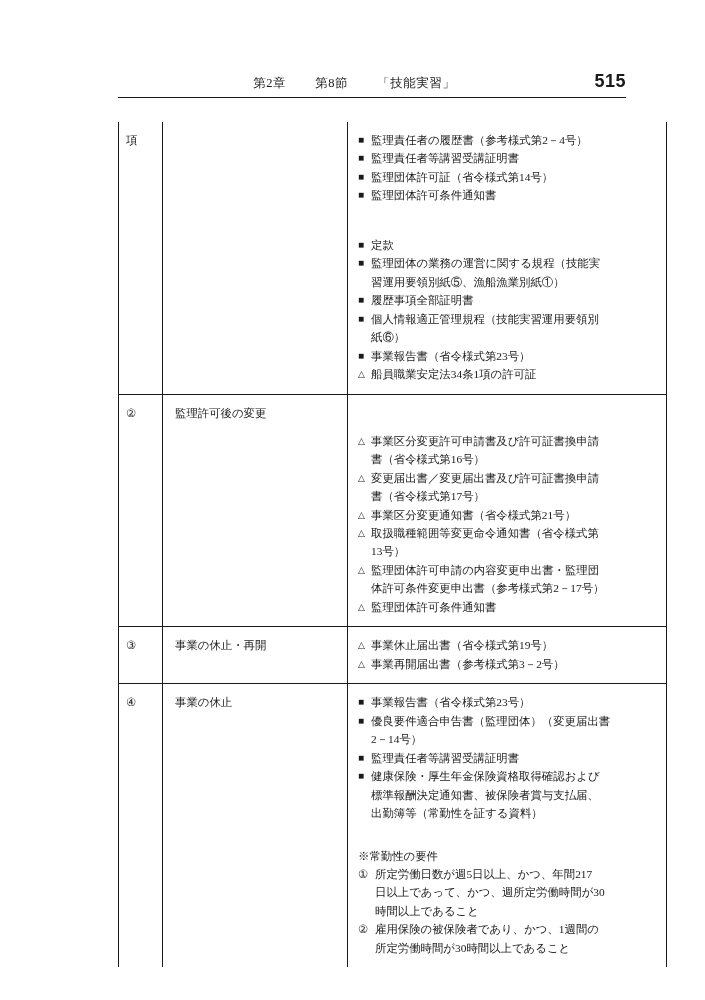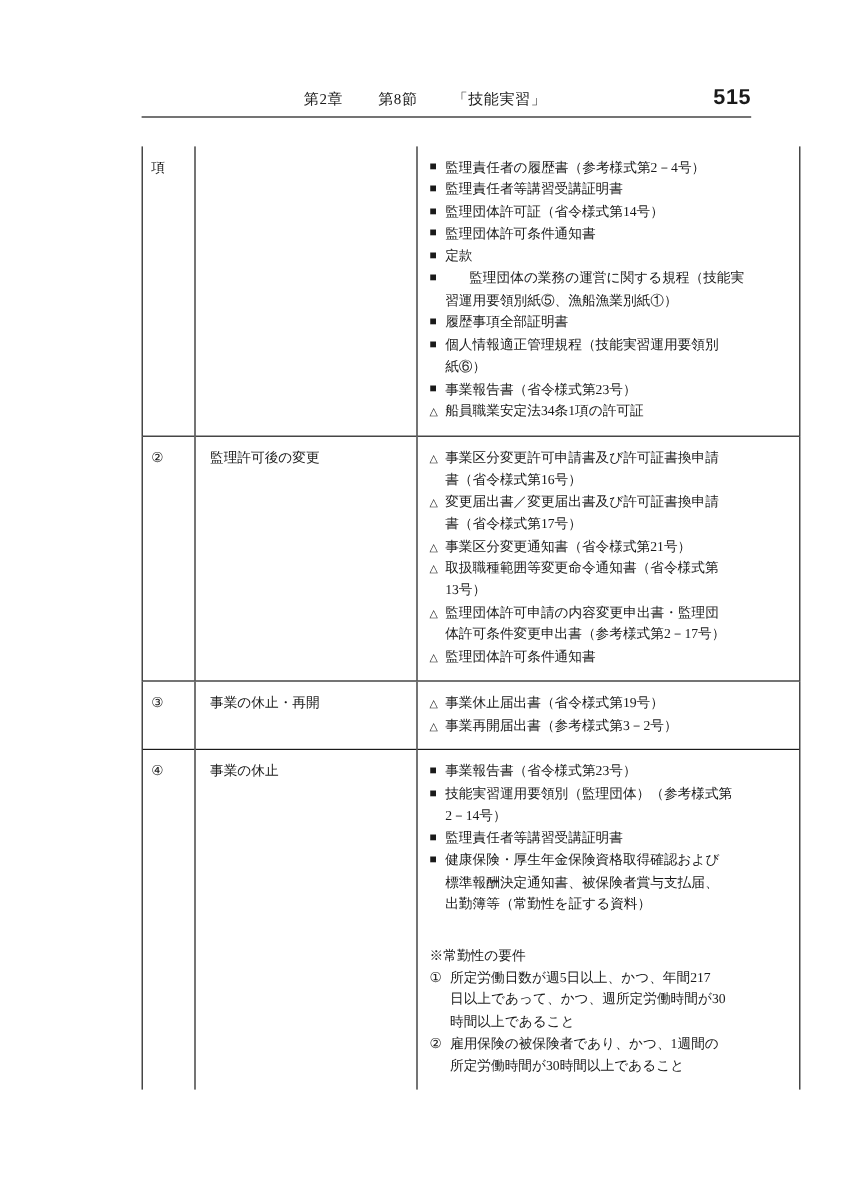--- a/index.html
+++ b/index.html
@@ -170,25 +170,25 @@
               <div class="doc-item">
                 <span class="mk">■</span>
                 <div style="display: block;">監理団体許可証（省令様式第14号）</div>
               </div>
               <div class="doc-item">
                 <span class="mk">■</span>
                 <div style="display: block;">監理団体許可条件通知書</div>
               </div>
               <div class="doc-item">
                 <span class="mk">■</span>
-                <div style="display: block;">定款</div>
-              </div>
-              <div class="doc-item">
-                <span class="mk">■</span>
-                <div style="display: block; margin-left: 20px;">監理団体の業務の運営に関する規程（技能実</div>
+                <div style="display: block; margin-top: 31px;">定款</div>
+              </div>
+              <div class="doc-item">
+                <span class="mk">■</span>
+                <div style="display: block;">監理団体の業務の運営に関する規程（技能実</div>
                 <div>習運用要領別紙⑤、漁船漁業別紙①）</div>
               </div>
               <div class="doc-item">
                 <span class="mk">■</span>
                 <div style="display: block;">履歴事項全部証明書</div>
               </div>
               <div class="doc-item">
                 <span class="mk">■</span>
                 <div style="display: block;">個人情報適正管理規程（技能実習運用要領別</div>
                 <div>紙⑥）</div>
@@ -202,21 +202,21 @@
                 <div style="display: block;">船員職業安定法34条1項の許可証</div>
               </div>
             </td>
           </tr>
           <tr class="rowline">
             <td class="col-num num-cell">②</td>
             <td class="col-title title-cell">監理許可後の変更</td>
             <td class="col-docs">
               <div class="doc-item">
                 <span class="mk tri">△</span>
-                <div style="display: block;">事業区分変更許可申請書及び許可証書換申請</div>
+                <div style="display: block; margin-top: 28px;">事業区分変更許可申請書及び許可証書換申請</div>
                 <div>書（省令様式第16号）</div>
               </div>
               <div class="doc-item">
                 <span class="mk tri">△</span>
                 <div style="display: block;">変更届出書／変更届出書及び許可証書換申請</div>
                 <div>書（省令様式第17号）</div>
               </div>
               <div class="doc-item">
                 <span class="mk tri">△</span>
                 <div style="display: block;">事業区分変更通知書（省令様式第21号）</div>
@@ -254,21 +254,21 @@
           <tr class="rowline">
             <td class="col-num num-cell">④</td>
             <td class="col-title title-cell">事業の休止</td>
             <td class="col-docs">
               <div class="doc-item">
                 <span class="mk">■</span>
                 <div style="display: block;">事業報告書（省令様式第23号）</div>
               </div>
               <div class="doc-item">
                 <span class="mk">■</span>
-                <div style="display: block;">技能実習運用要領別（監理団体）（参考様式第</div>
+                <div style="display: block;">優良要件適合申告書（監理団体）（変更届出書</div>
                 <div>2－14号）</div>
               </div>
               <div class="doc-item">
                 <span class="mk">■</span>
                 <div style="display: block;">監理責任者等講習受講証明書</div>
               </div>
               <div class="doc-item">
                 <span class="mk">■</span>
                 <div style="display: block;">健康保険・厚生年金保険資格取得確認および</div>
                 <div>標準報酬決定通知書、被保険者賞与支払届、</div>

